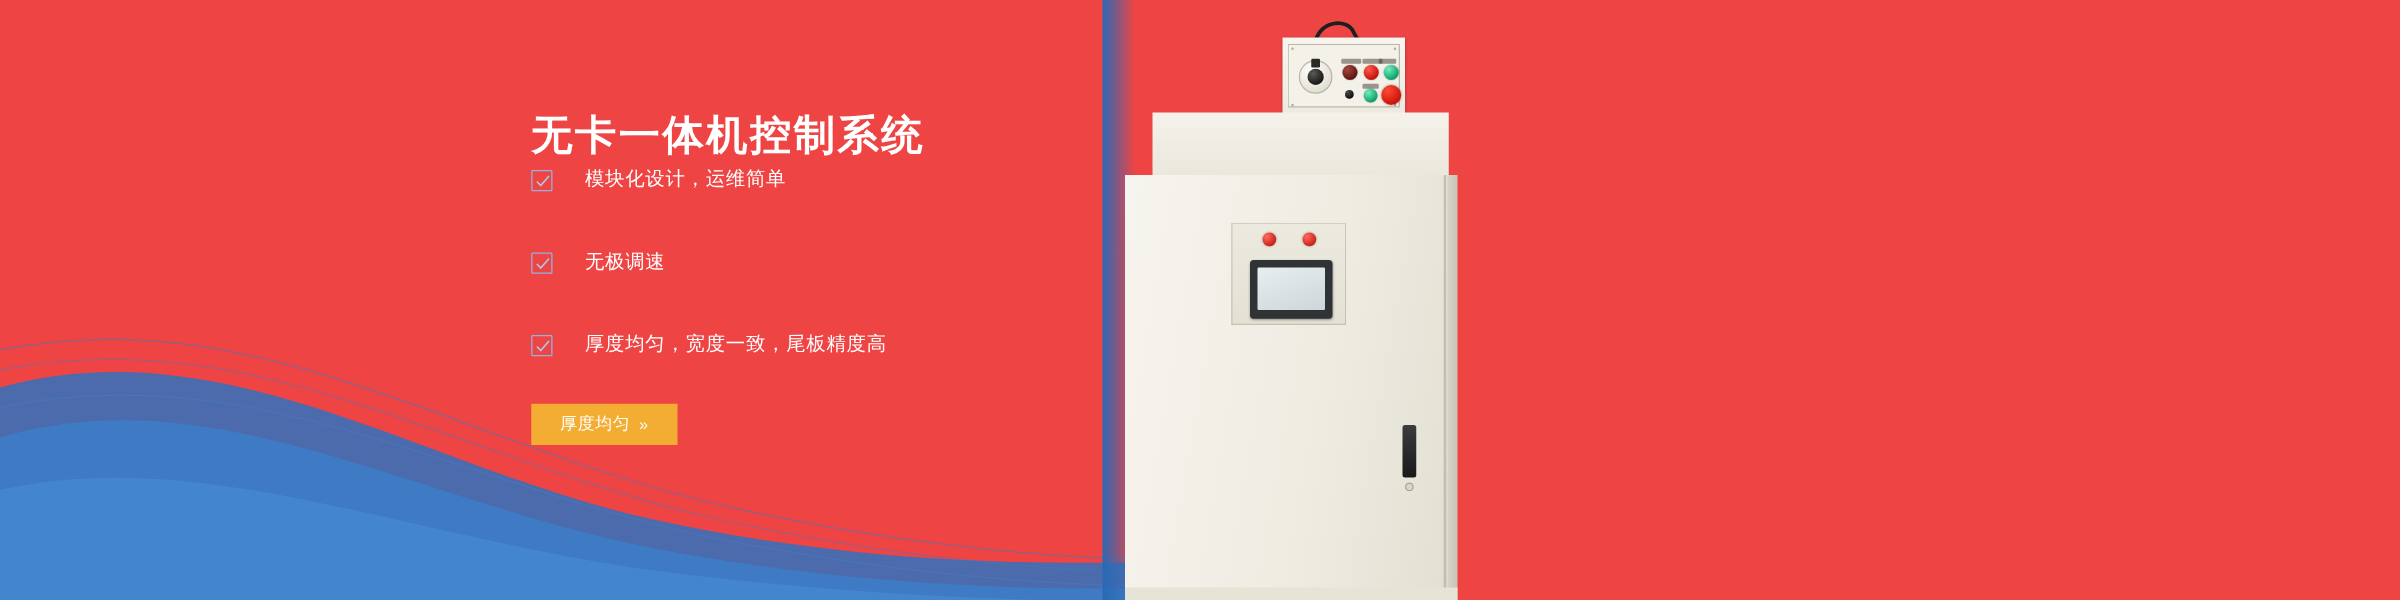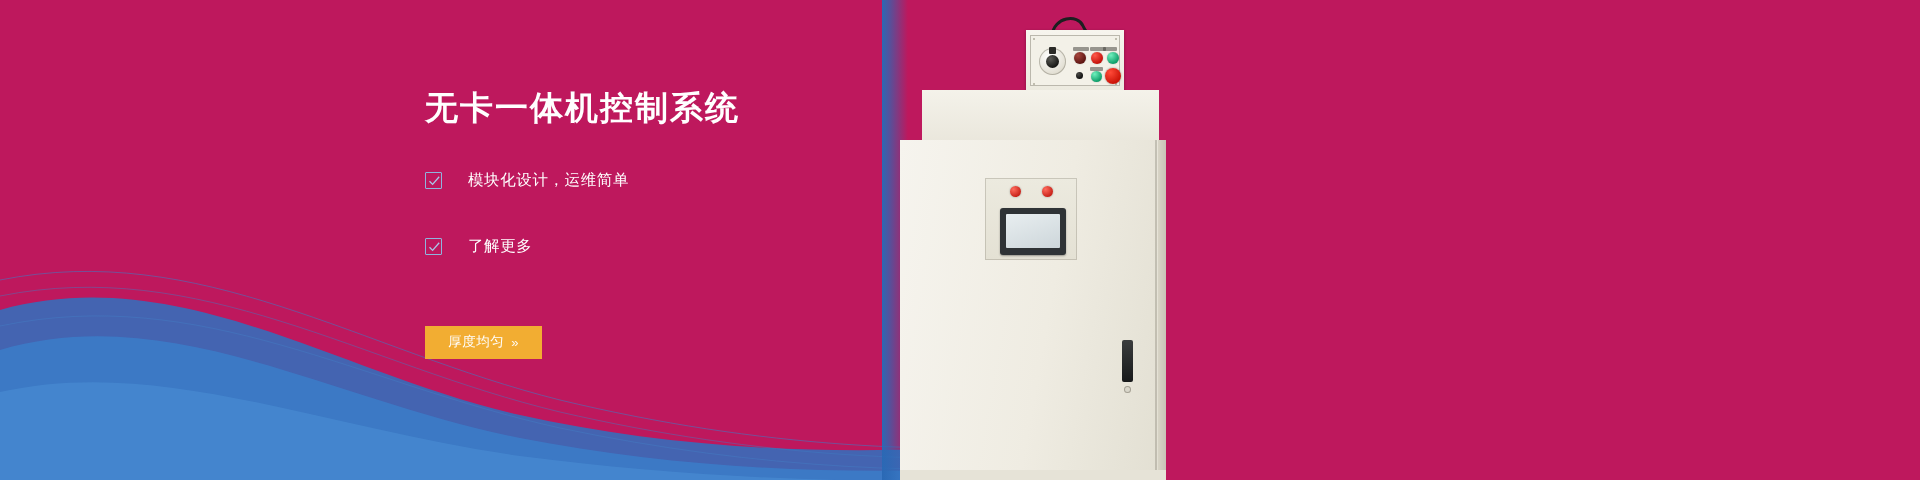--- a/index.html
+++ b/index.html
@@ -8,21 +8,21 @@
   body {
     font-family:"Liberation Sans","DejaVu Sans",sans-serif;
     background:#2a69b5;
     position:relative;
   }
 
   
   .banner {
     position:absolute; inset:0;
     width:1920px; height:480px;
-    background:#be185d;
+    background:#ef4444;
     overflow:hidden;
   }
 
   
   .waves { position:absolute; left:0; bottom:0; width:1100px; height:320px; pointer-events:none; }
   .waves svg { display:block; width:100%; height:100%; }
 
   
   .content {
     position:absolute;
@@ -31,21 +31,21 @@
   }
   .headline {
     font-size:33px;
     font-weight:700;
     color:#ffffff;
     letter-spacing:2px;
     line-height:1.2;
     white-space:nowrap;
   }
 
-  .feature-list { margin-top:36px; }
+  .feature-list { }
   .feature-item {
     display:flex;
     align-items:center;
     height:33px;
     margin-bottom:0;
   }
   .feature-row-spacer { height:33px; }
 
   .check-box {
     width:17px; height:17px;
@@ -256,25 +256,33 @@
       </div>
 
       <div class="feature-row-spacer"></div>
 
       <div class="feature-item">
         <span class="check-box">
           <svg width="13" height="13" viewBox="0 0 13 13">
             <path d="M1.5 6.2 L4.6 9.4 L11.2 1.8" fill="none" stroke="#a9c8ea" stroke-width="1.3"></path>
           </svg>
         </span>
-        <span class="feature-text">了解更多</span>
+        <span class="feature-text">无极调速</span>
       </div>
 
       <div class="feature-row-spacer"></div>
 
+      <div class="feature-item">
+        <span class="check-box">
+          <svg width="13" height="13" viewBox="0 0 13 13">
+            <path d="M1.5 6.2 L4.6 9.4 L11.2 1.8" fill="none" stroke="#a9c8ea" stroke-width="1.3"></path>
+          </svg>
+        </span>
+        <span class="feature-text">厚度均匀，宽度一致，尾板精度高</span>
+      </div>
 
     </div>
 
     <a href="#" class="cta">
       <span>厚度均匀</span>
       <span class="chev">»</span>
     </a>
 
   </div>
 

